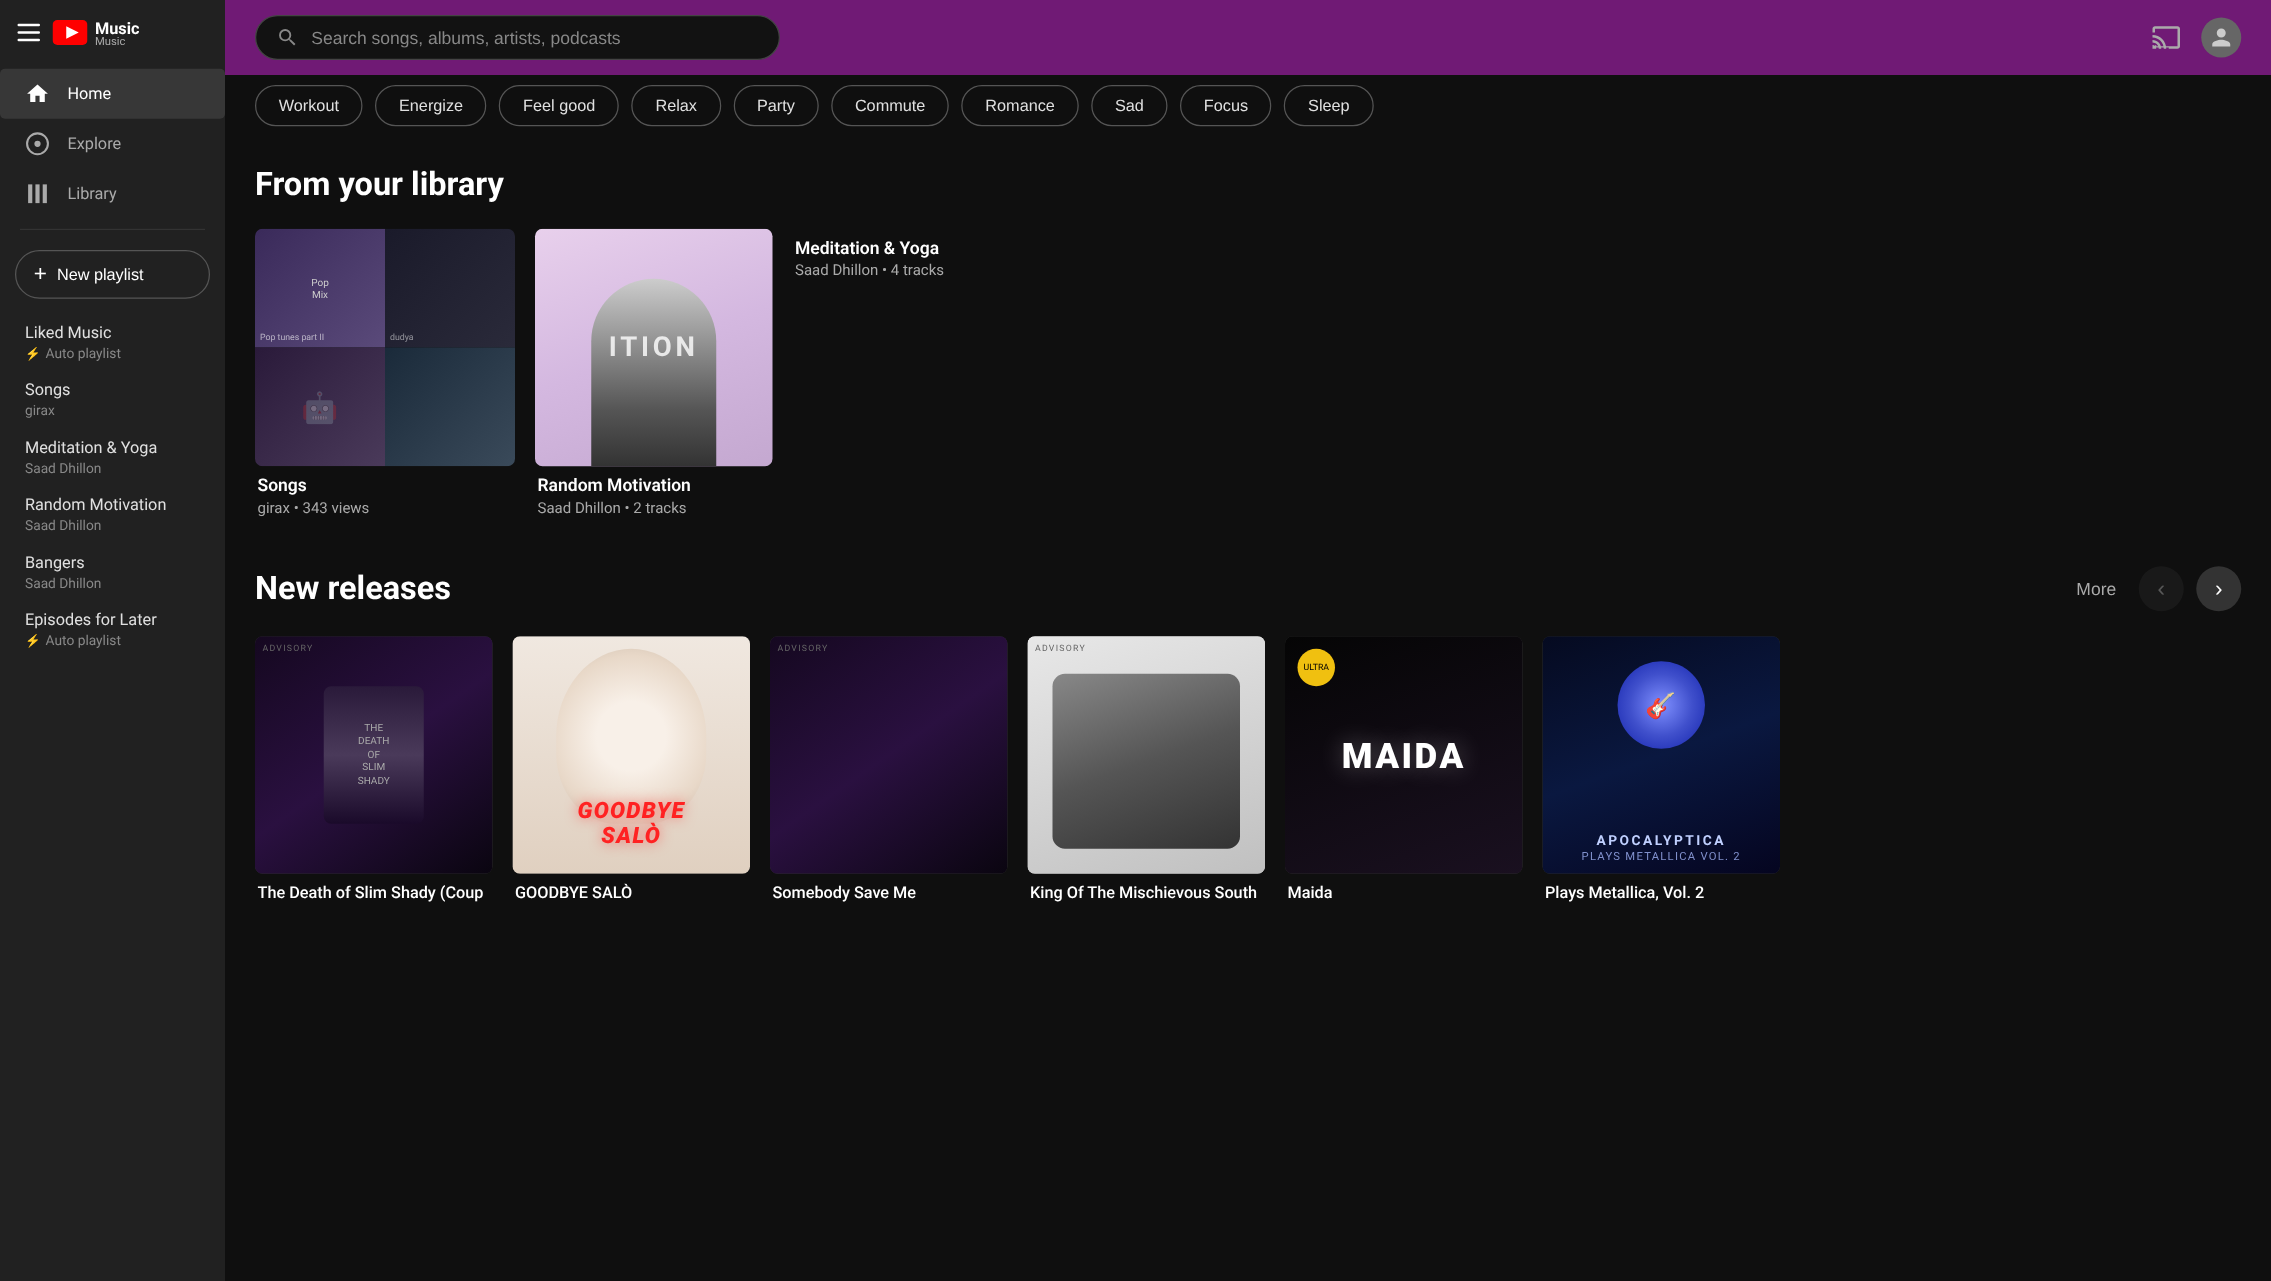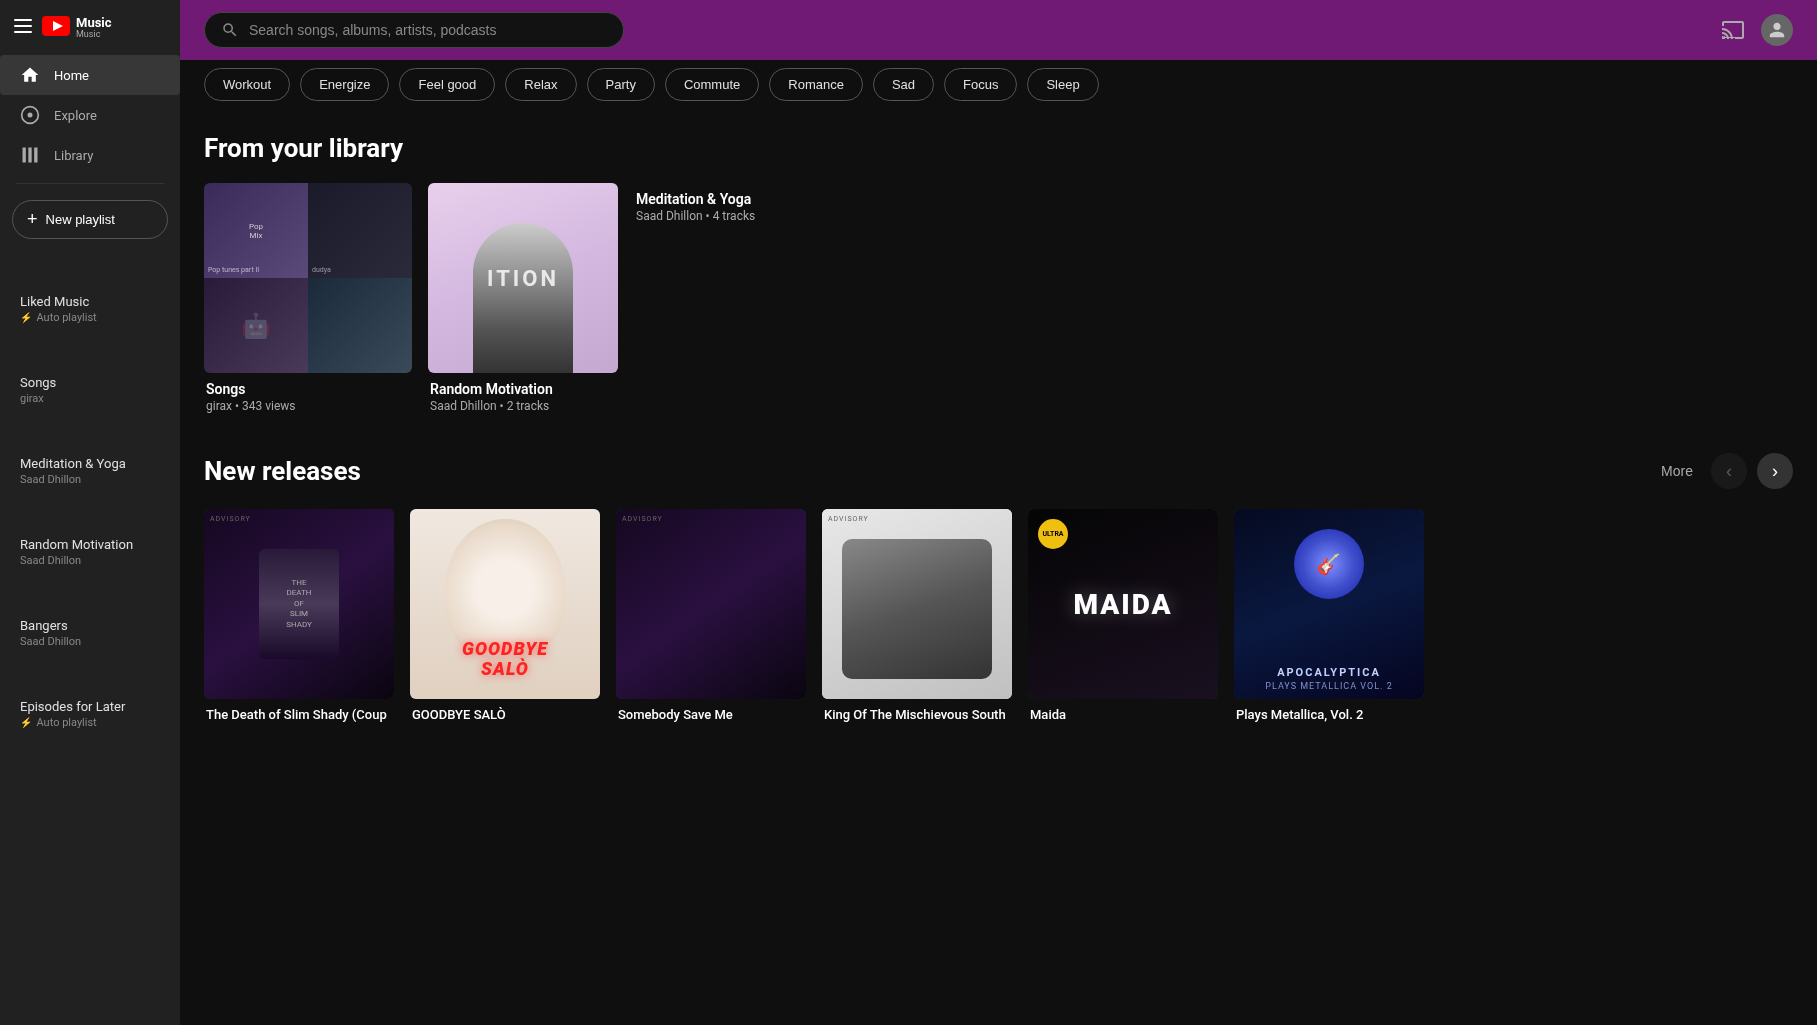--- a/index.html
+++ b/index.html
@@ -98,21 +98,20 @@
     }
 
     .library-list {
       list-style: none;
       padding: 4px 0;
     }
     .library-item {
       padding: 8px 20px;
       cursor: pointer;
       transition: background 0.15s;
-      margin-top: 35px;
     }
     .library-item-title {
       font-size: 13px;
       color: #e0e0e0;
       white-space: nowrap;
       overflow: hidden;
       text-overflow: ellipsis;
     }
     .library-item-sub {
       font-size: 11px;
@@ -472,21 +471,21 @@
       top: 10px;
       left: 10px;
       width: 30px;
       height: 30px;
       background: #f0c010;
       border-radius: 50%;
       display: flex;
       align-items: center;
       justify-content: center;
       font-size: 7px;
-      font-weight: 700;
+      font-weight: 400;
       color: #000;
     }
     .r6-inner {
       background: linear-gradient(160deg, #050a20 0%, #0a1840 50%, #050520 100%);
       position: relative;
       overflow: hidden;
     }
     .apocalyptica-text {
       position: absolute;
       bottom: 20px;

